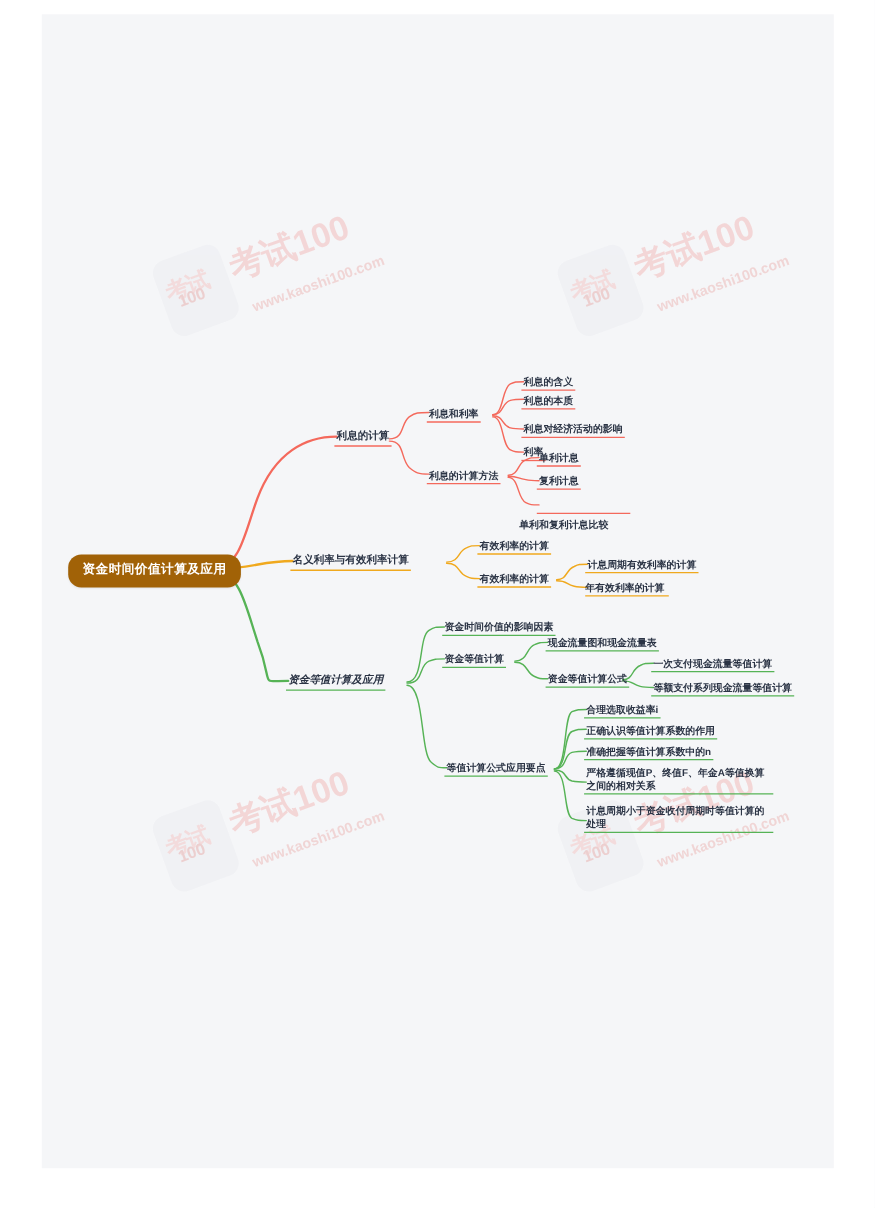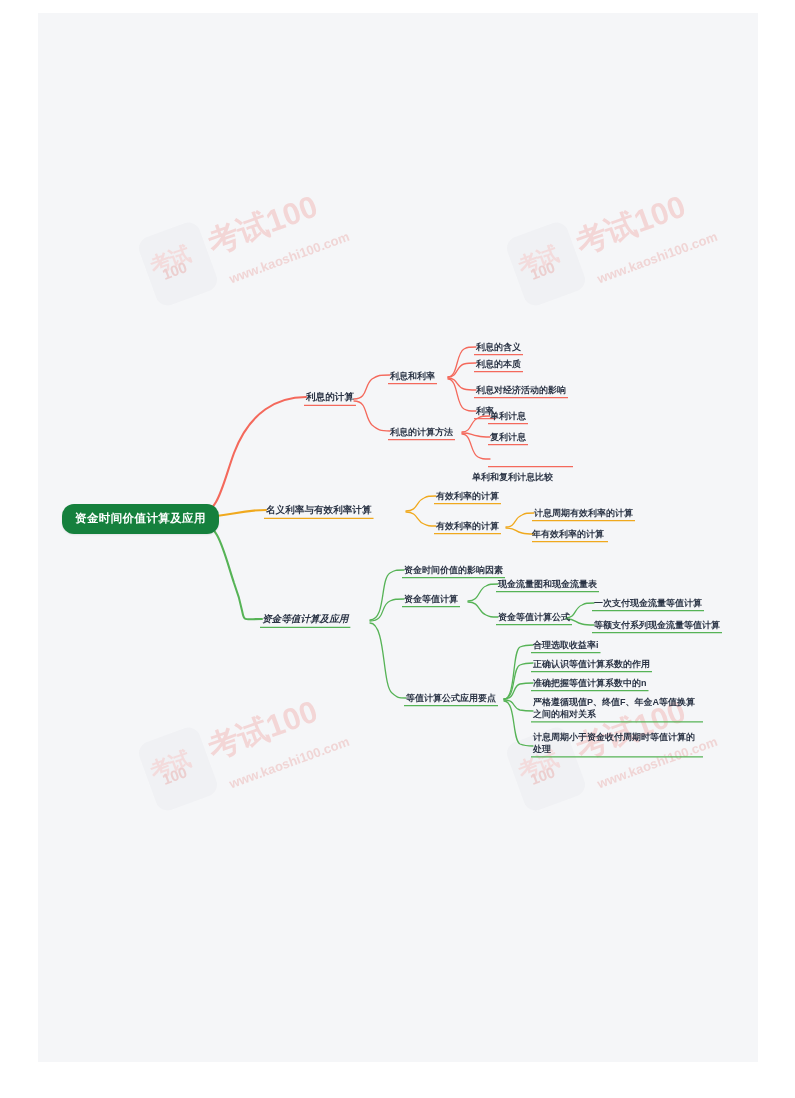--- a/index.html
+++ b/index.html
@@ -91,21 +91,21 @@
     pointer-events: none;
   }
   .node {
     position: absolute;
     white-space: nowrap;
     color: #2b3445;
     font-weight: bold;
     line-height: 1.35;
   }
   .node.root {
-    background: #15803d;
+    background: #a16207;
     color: #ffffff;
     border-radius: 12px;
     padding: 7px 13px;
     font-size: 11.5px;
     letter-spacing: 0.4px;
     box-shadow: 0 1px 2px rgba(0,0,0,0.08);
   }
   .node.lvl1 {
     font-size: 9.6px;
     padding: 1px 2px 2px 2px;

